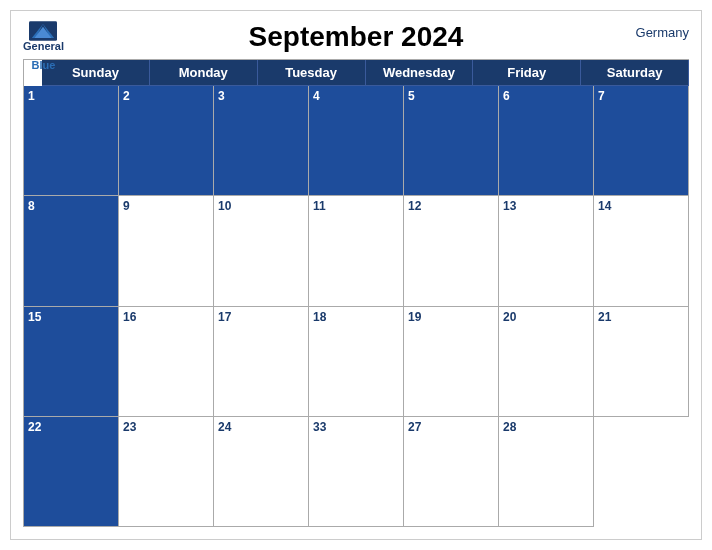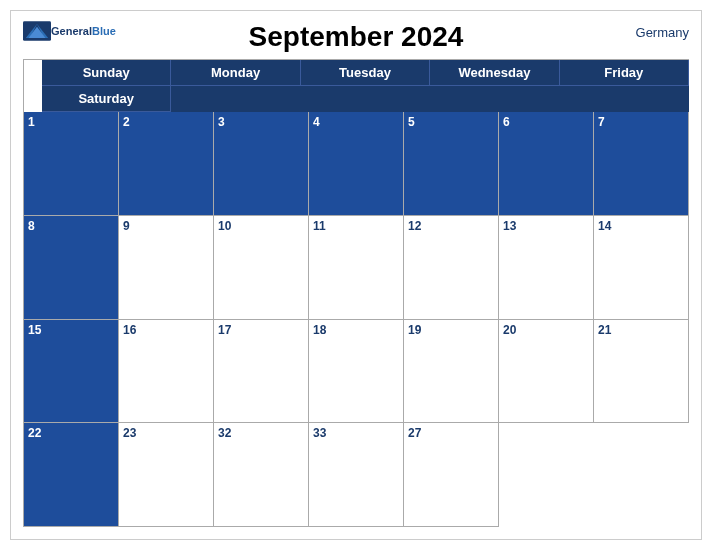--- a/index.html
+++ b/index.html
@@ -26,34 +26,35 @@
       justify-content: center;
       align-items: flex-start;
       position: relative;
       margin-bottom: 6px;
     }
     .logo-area {
       position: absolute;
       left: 0;
       top: 0;
       display: flex;
-      flex-direction: row;
+      flex-direction: column;
       align-items: center;
     }
     .logo-brand {
       font-size: 11px;
       color: #1a3a6b;
       font-weight: bold;
       line-height: 1;
     }
     .logo-blue {
       font-size: 11px;
       color: #2a6db5;
       font-weight: bold;
       line-height: 1;
+      margin-top: 8px;
     }
     .logo-icon {
       width: 28px;
       height: 20px;
     }
     .calendar-title {
       font-size: 28px;
       font-weight: bold;
       color: #000000;
       text-align: center;
@@ -67,21 +68,21 @@
     }
     .calendar-grid {
       flex: 1;
       display: flex;
       flex-direction: column;
       border-left: 1px solid #aaa;
       border-top: 1px solid #aaa;
     }
     .day-headers {
       display: grid;
-      grid-template-columns: repeat(5, 1fr);
+      grid-template-columns: repeat(6, 1fr);
       background: #1a3a6b;
       margin-left: 18px;
     }
     .day-header {
       color: white;
       text-align: center;
       font-size: 13px;
       font-weight: bold;
       padding: 5px 2px;
       border-right: 1px solid #3a5a9b;
@@ -226,24 +227,27 @@
           </div>
         </div>
         <div class="calendar-week">
           <div class="calendar-day blue-cell">
             <span class="day-number">22</span>
           </div>
           <div class="calendar-day white-cell">
             <span class="day-number">23</span>
           </div>
           <div class="calendar-day white-cell">
-            <span class="day-number">32</span>
+            <span class="day-number">24</span>
           </div>
           <div class="calendar-day white-cell">
             <span class="day-number">33</span>
           </div>
           <div class="calendar-day white-cell">
             <span class="day-number">27</span>
+          </div>
+          <div class="calendar-day white-cell">
+            <span class="day-number">28</span>
           </div>
         </div>
       </div>
   </div>
 </div>
 
 </body></html>

